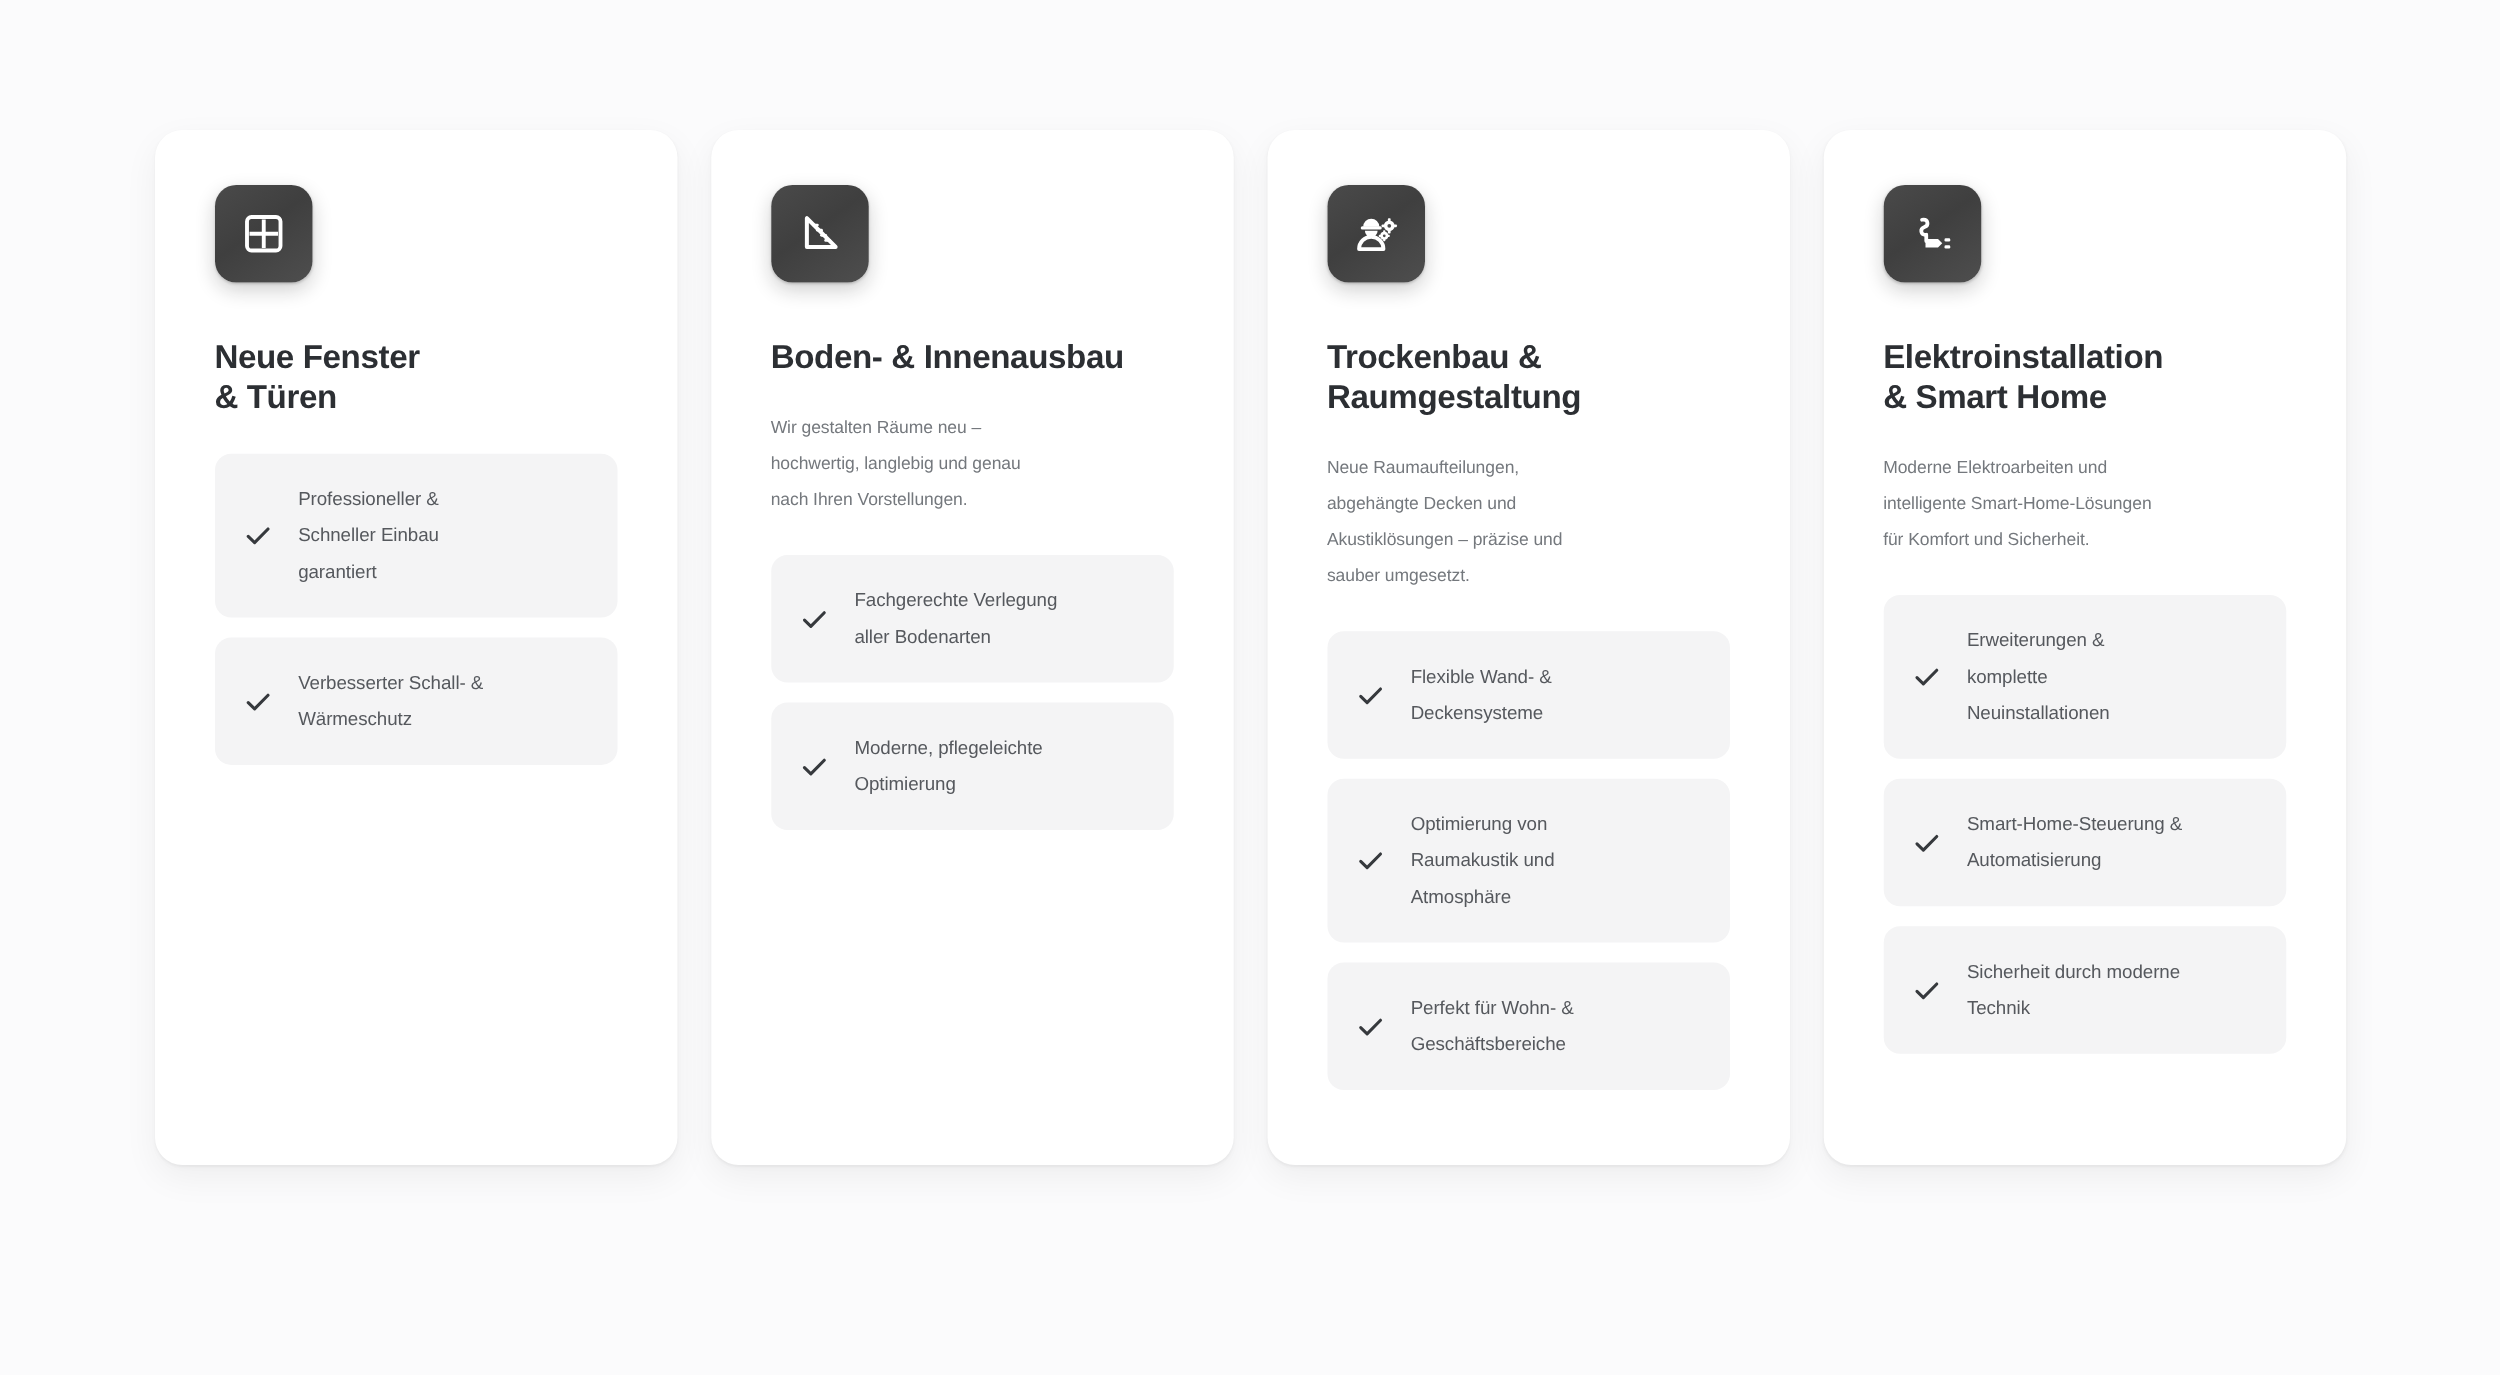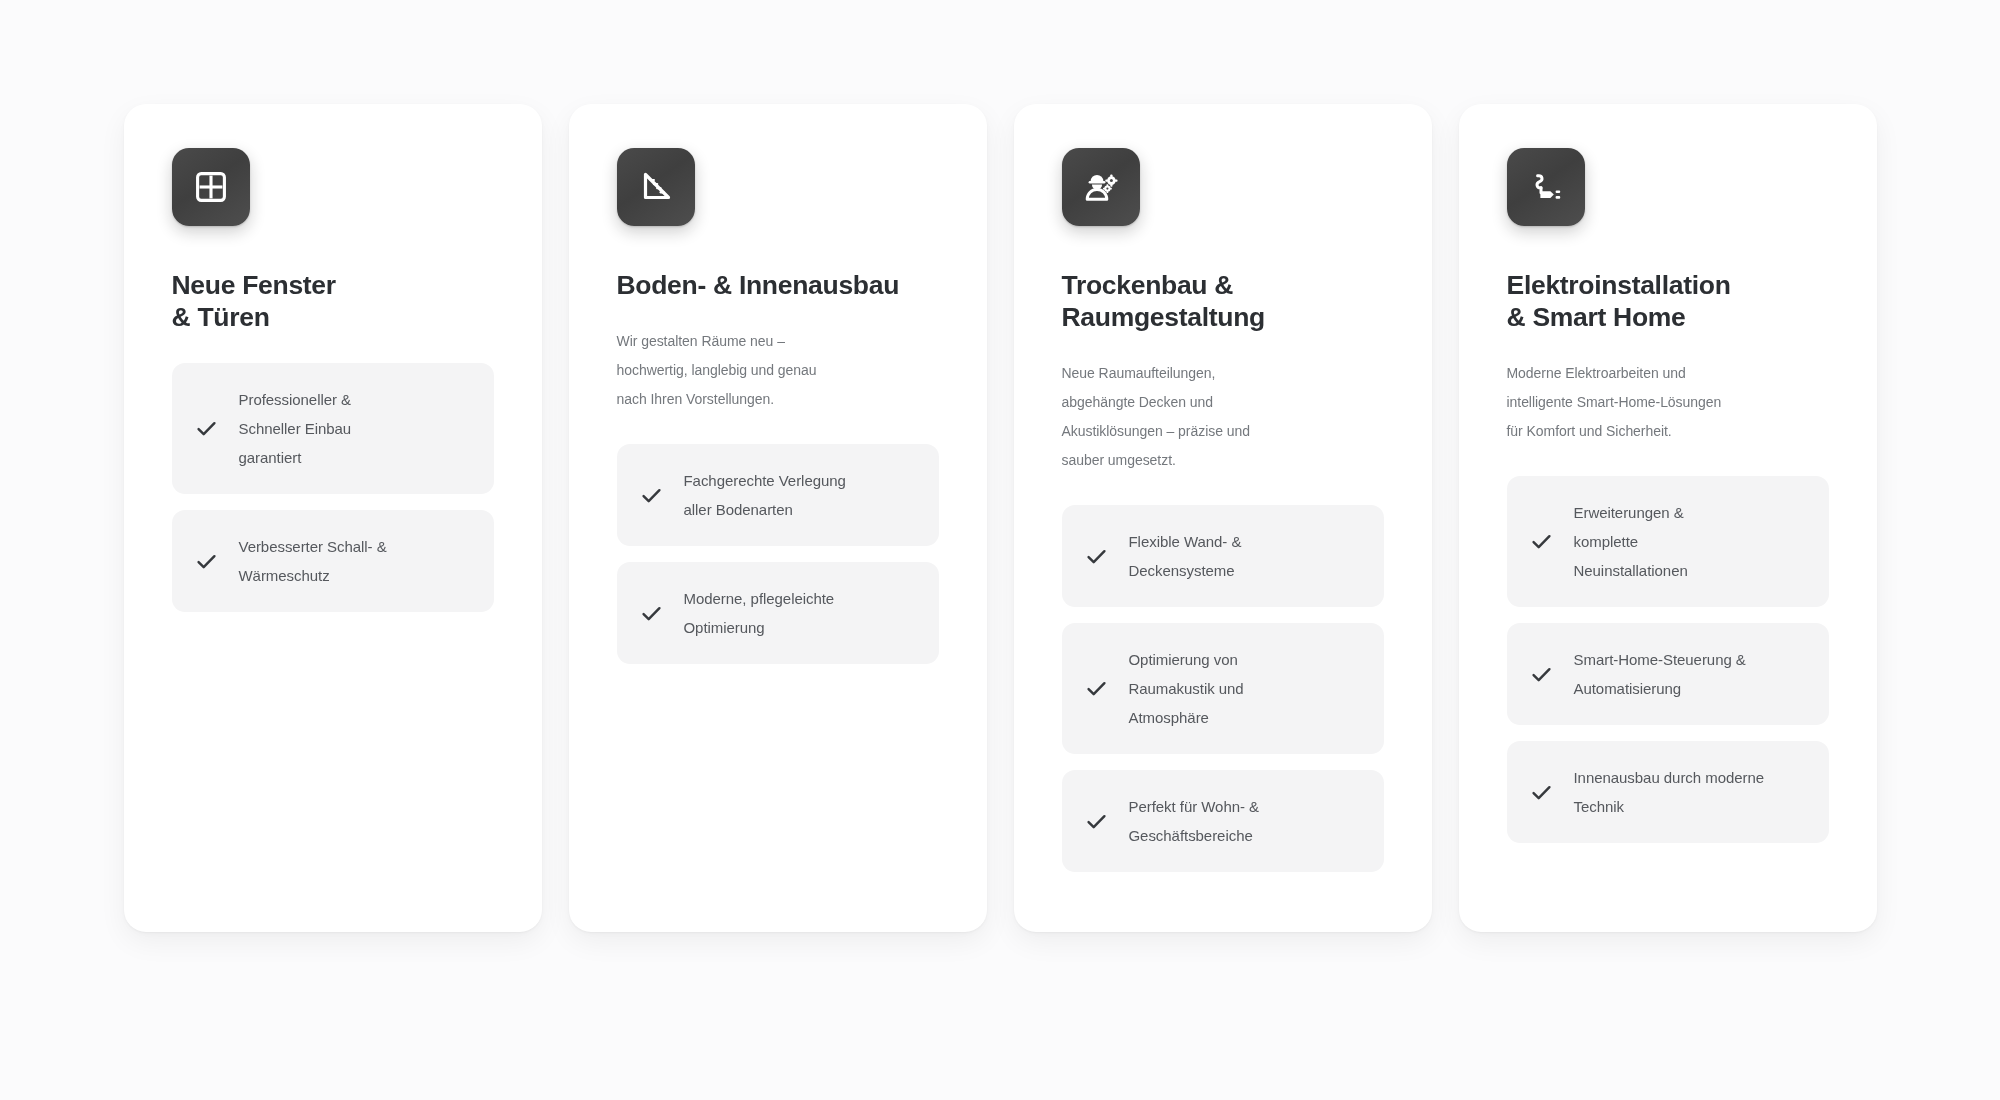--- a/index.html
+++ b/index.html
@@ -228,21 +228,21 @@
             <svg class="check-icon" viewBox="0 0 24 24">
               <use href="#sym-check-icon"></use>
             </svg>
             <span class="feature-text">Smart-Home-Steuerung &amp;
 Automatisierung</span>
           </div>
           <div class="feature-item">
             <svg class="check-icon" viewBox="0 0 24 24">
               <use href="#sym-check-icon"></use>
             </svg>
-            <span class="feature-text">Innenausbau durch moderne
+            <span class="feature-text">Sicherheit durch moderne
 Technik</span>
           </div>
         </div>
       </div>
     </div>
 </div>
 
 <svg width="0" height="0" style="position:absolute" aria-hidden="true">
   <defs>
     <symbol id="sym-window-grid-icon" viewBox="0 0 40 40">

